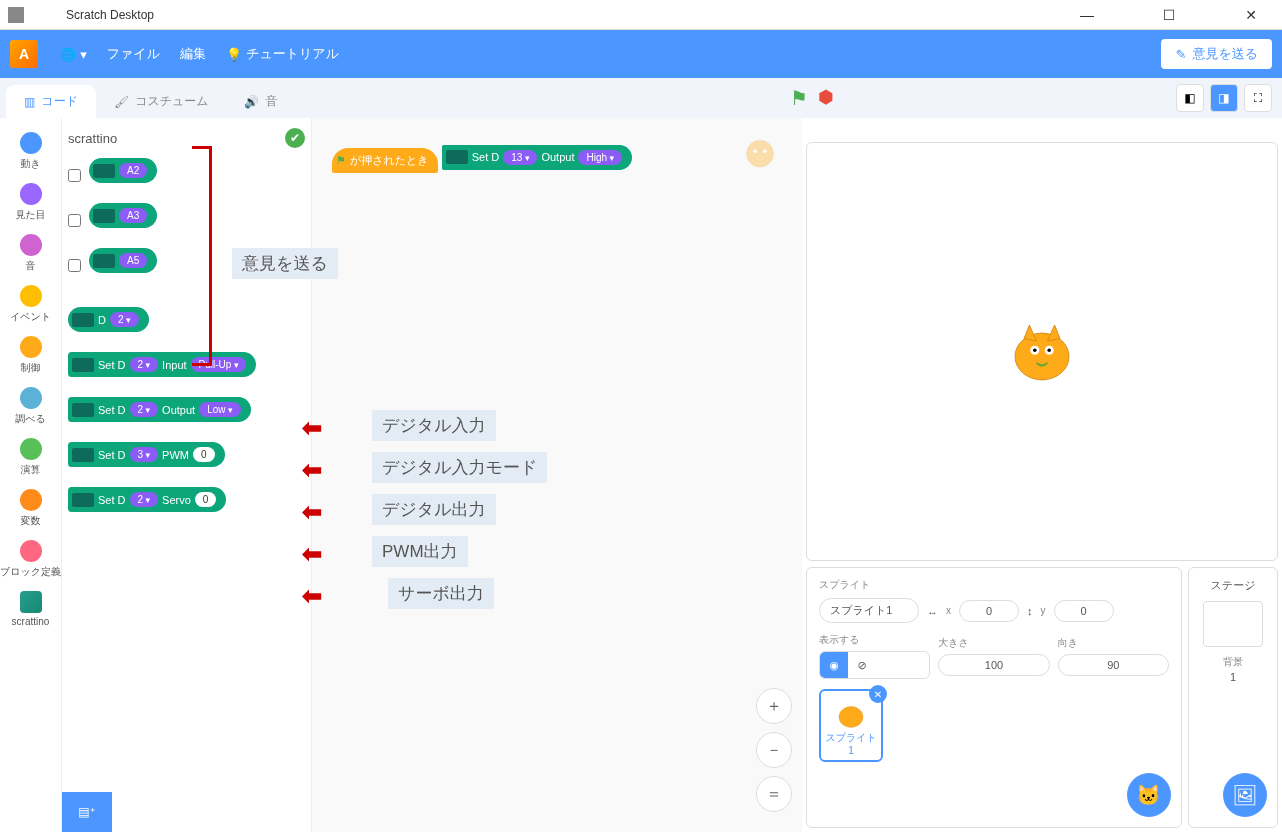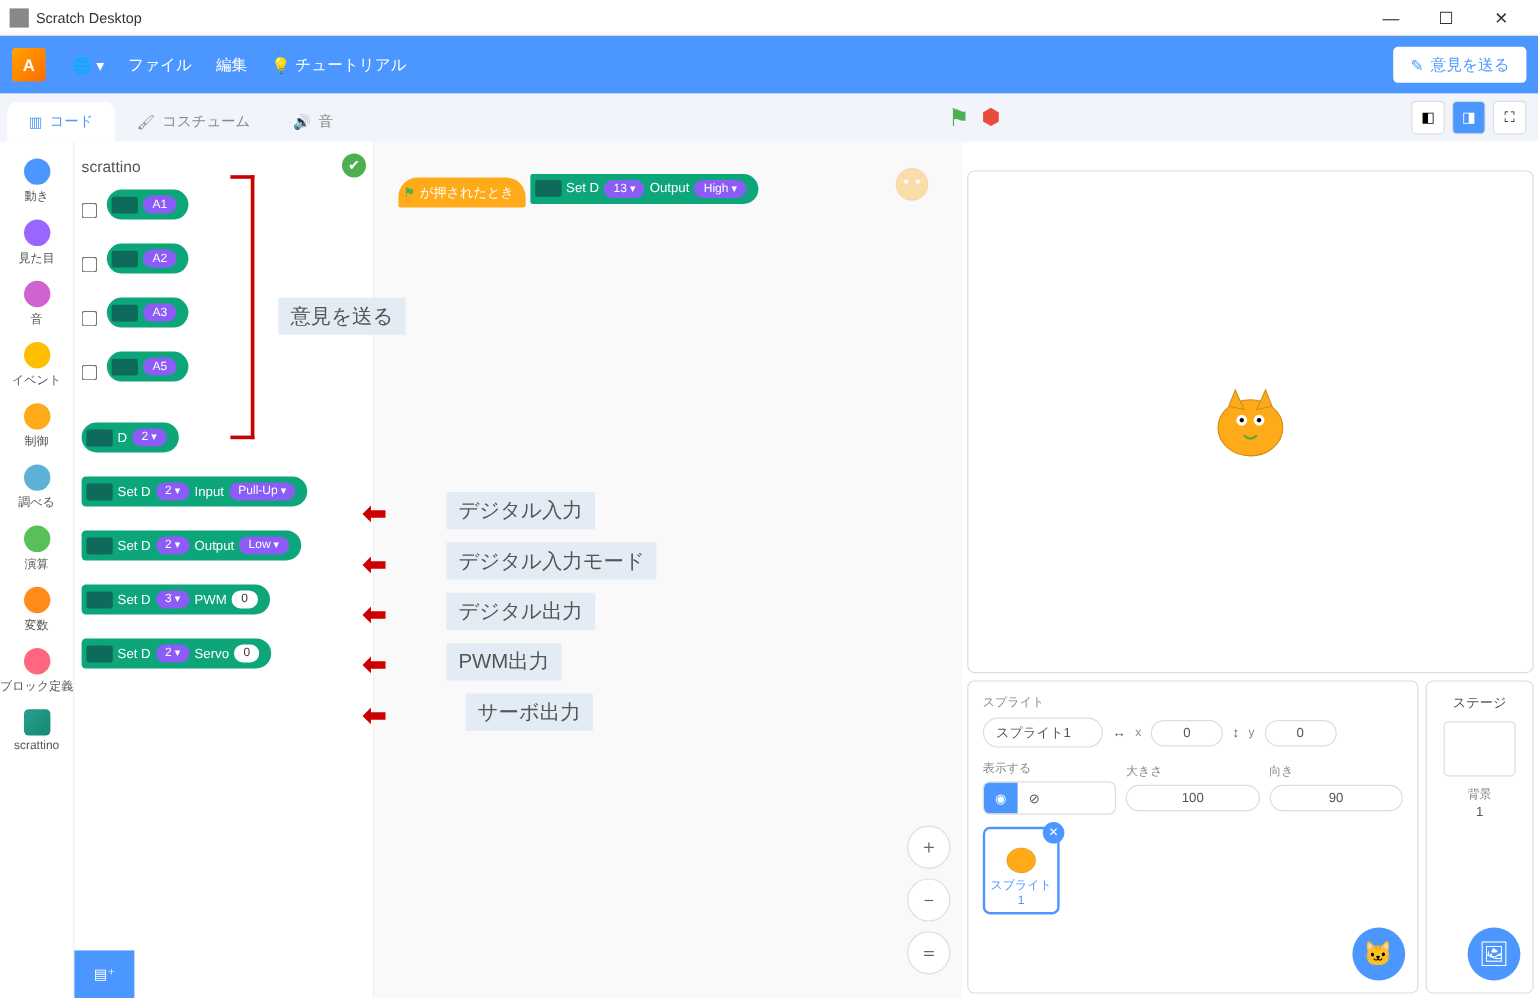--- a/index.html
+++ b/index.html
@@ -1,18 +1,18 @@
 <!DOCTYPE html>
 <html><head>
 <meta charset="utf-8">
 <style>
 * { box-sizing: border-box; margin: 0; padding: 0; font-family: "Hiragino Kaku Gothic ProN", "Meiryo", sans-serif; }
 body { width: 1282px; height: 832px; overflow: hidden; background: #fff; font-size: 12px; }
 
-.titlebar { height: 30px; display: flex; align-items: center; padding: 0 8px; border-bottom: 1px solid #ddd; }
+.titlebar { height: 30px; display: flex; align-items: center; padding: 0 8px; border-bottom: 1px solid #ddd; gap: 36px; }
 .titlebar .icon { width: 16px; height: 16px; background: #888; margin-right: 6px; }
 .titlebar .title { flex: 1; color: #333; font-size: 12px; }
 .titlebar .winbtn { width: 46px; height: 30px; display: flex; align-items: center; justify-content: center; color: #333; font-size: 14px; }
 
 .menubar { height: 48px; background: #4C97FF; display: flex; align-items: center; padding: 0 10px; color: #fff; }
 .logo { width: 28px; height: 28px; background: linear-gradient(135deg,#ffa500,#ff6b00); border-radius: 3px; margin-right: 12px; display:flex;align-items:center;justify-content:center;color:#fff;font-weight:bold;font-size:14px;}
 .menubar .mitem { margin: 0 10px; font-size: 13px; display: flex; align-items: center; gap:4px;}
 .menubar .spacer { flex: 1; }
 .feedback-btn { background: #fff; color: #4C97FF; padding: 6px 14px; border-radius: 4px; display: flex; align-items: center; gap:6px; font-size:13px; }
 
@@ -174,27 +174,20 @@
   <div class="palette">
     <div class="palette-title">
       <span>scrattino</span>
       <span class="check-ok">✔</span>
     </div>
 
     <div class="row">
         <input type="checkbox" class="chk" style="">
         <span class="block block-ext round">
           <span class="ard-icon"></span>
-          <span class="pill">A1</span>
-        </span>
-      </div>
-    <div class="row">
-        <input type="checkbox" class="chk" style="">
-        <span class="block block-ext round">
-          <span class="ard-icon"></span>
           <span class="pill">A2</span>
         </span>
       </div>
     <div class="row">
         <input type="checkbox" class="chk" style="">
         <span class="block block-ext round">
           <span class="ard-icon"></span>
           <span class="pill">A3</span>
         </span>
       </div>

